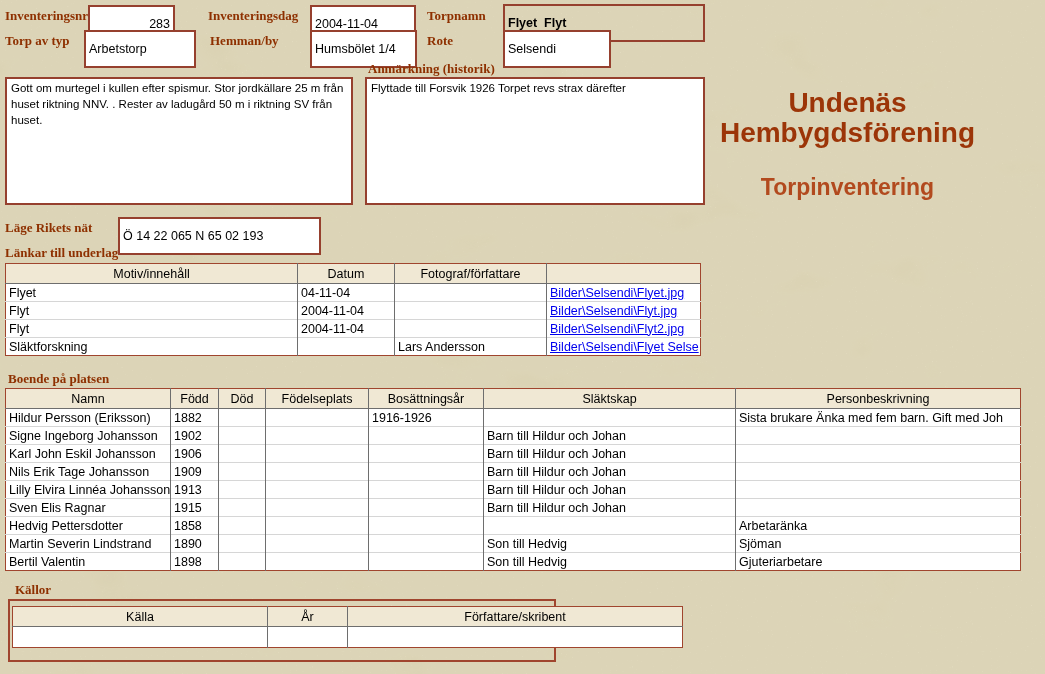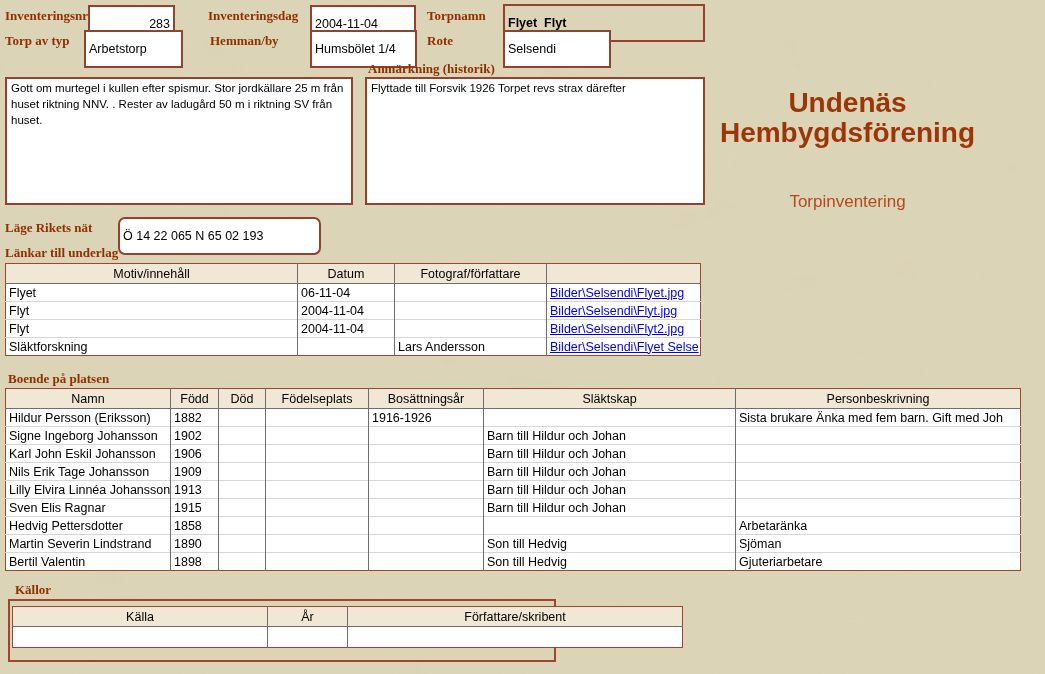--- a/index.html
+++ b/index.html
@@ -35,21 +35,21 @@
   .fld-plain { background:transparent; font-weight:bold; white-space:pre; }
   .ta {
     position:absolute; box-sizing:border-box; resize:none; overflow:hidden;
     border:2px solid #96402E; background:#FFFFFF;
     font-family:"Liberation Sans", sans-serif; font-size:11.5px; line-height:16px;
     padding:1px 4px; color:#000; outline:none;
   }
 
   .branding { position:absolute; left:700px; top:88px; width:295px; text-align:center; }
   .brand-title { font-size:28px; font-weight:bold; color:#9C3508; line-height:30px; }
-  .brand-sub { font-size:17px; color:#B24A1E; margin-top:44px; }
+  .brand-sub { font-size:23px; color:#B24A1E; margin-top:26px;font-weight:bold; }
 
   table.grid {
     position:absolute; border-collapse:collapse; table-layout:fixed;
     background:#FFFFFF; border:1px solid #A0452E;
     font-size:12.5px;
   }
   table.grid th {
     background:#F0E8D4; font-weight:normal; text-align:center;
     height:19px; padding:0 2px;
     border-left:1px solid #6E6E6E; border-bottom:1px solid #6E6E6E;
@@ -104,63 +104,63 @@
     <div class="lbl" style="left:5px; top:8px;">Inventeringsnr</div>
     <input class="fld fld-right" style="left: 88px; top: 5px; width: 87px;" value="283">
 
     <div class="lbl" style="left:208px; top:8px;">Inventeringsdag</div>
     <input class="fld" style="left: 310px; top: 5px; width: 106px;" value="2004-11-04">
 
     <div class="lbl" style="left:427px; top:8px;text-align:center;">Torpnamn</div>
     <input class="fld fld-plain" style="left: 503px; top: 4px; width: 202px; height: 21px;" value="Flyet  Flyt">
 
     <div class="lbl" style="left:5px; top:33px;">Torp av typ</div>
-    <input class="fld" style="left: 84px; top: 30px; width: 99px;" value="Arbetstorp">
+    <input class="fld" style="left: 84px; top: 30px; width: 112px;" value="Arbetstorp">
 
     <div class="lbl" style="left:210px; top:33px;">Hemman/by</div>
     <input class="fld" style="left: 310px; top: 30px; width: 107px;" value="Humsbölet 1/4">
 
     <div class="lbl" style="left:427px; top:33px;">Rote</div>
     <input class="fld" style="left: 503px; top: 30px; width: 108px;" value="Selsendi">
 
     <div class="lbl" style="left:8px; top:61px;margin-top:44px;">Torpbeskrivning (nuläge)</div>
     <textarea class="ta" style="left: 5px; top: 77px; width: 348px; height: 128px;">Gott om murtegel i kullen efter spismur. Stor jordkällare 25 m från huset riktning NNV. . Rester av ladugård 50 m i riktning SV från huset.</textarea>
 
     <div class="lbl" style="left:368px; top:61px;">Anmärkning (historik)</div>
     <textarea class="ta" style="left: 365px; top: 77px; width: 340px; height: 128px;">Flyttade till Forsvik 1926 Torpet revs strax därefter</textarea>
 
     <div class="branding">
       <div class="brand-title">Undenäs</div>
       <div class="brand-title">Hembygdsförening</div>
       <div class="brand-sub">Torpinventering</div>
     </div>
 
     <div class="lbl" style="left:5px; top:220px;">Läge Rikets nät</div>
-    <input class="fld" style="left: 118px; top: 217px; width: 203px; border-radius: 7px;" value="Ö 14 22 065 N 65 02 193">
+    <input class="fld" style="left: 118px; top: 217px; width: 203px;" value="Ö 14 22 065 N 65 02 193">
 
     <div class="section-heading" style="left:5px; top:245px;">Länkar till underlag</div>
     <table class="grid" id="links-table">
       <colgroup>
         <col style="width:292px">
           <col style="width:97px">
           <col style="width:152px">
           <col style="width:154px">
       </colgroup>
       <thead>
           <tr>
             <th>Motiv/innehåll</th>
             <th>Datum</th>
             <th>Fotograf/författare</th>
             <th></th>
           </tr>
         </thead>
       <tbody>
           <tr>
             <td>Flyet</td>
-            <td>06-11-04</td>
+            <td>04-11-04</td>
             <td></td>
             <td><a href="#">Bilder\Selsendi\Flyet.jpg</a></td>
           </tr>
           <tr>
             <td>Flyt</td>
             <td>2004-11-04</td>
             <td></td>
             <td><a href="#">Bilder\Selsendi\Flyt.jpg</a></td>
           </tr>
           <tr>

